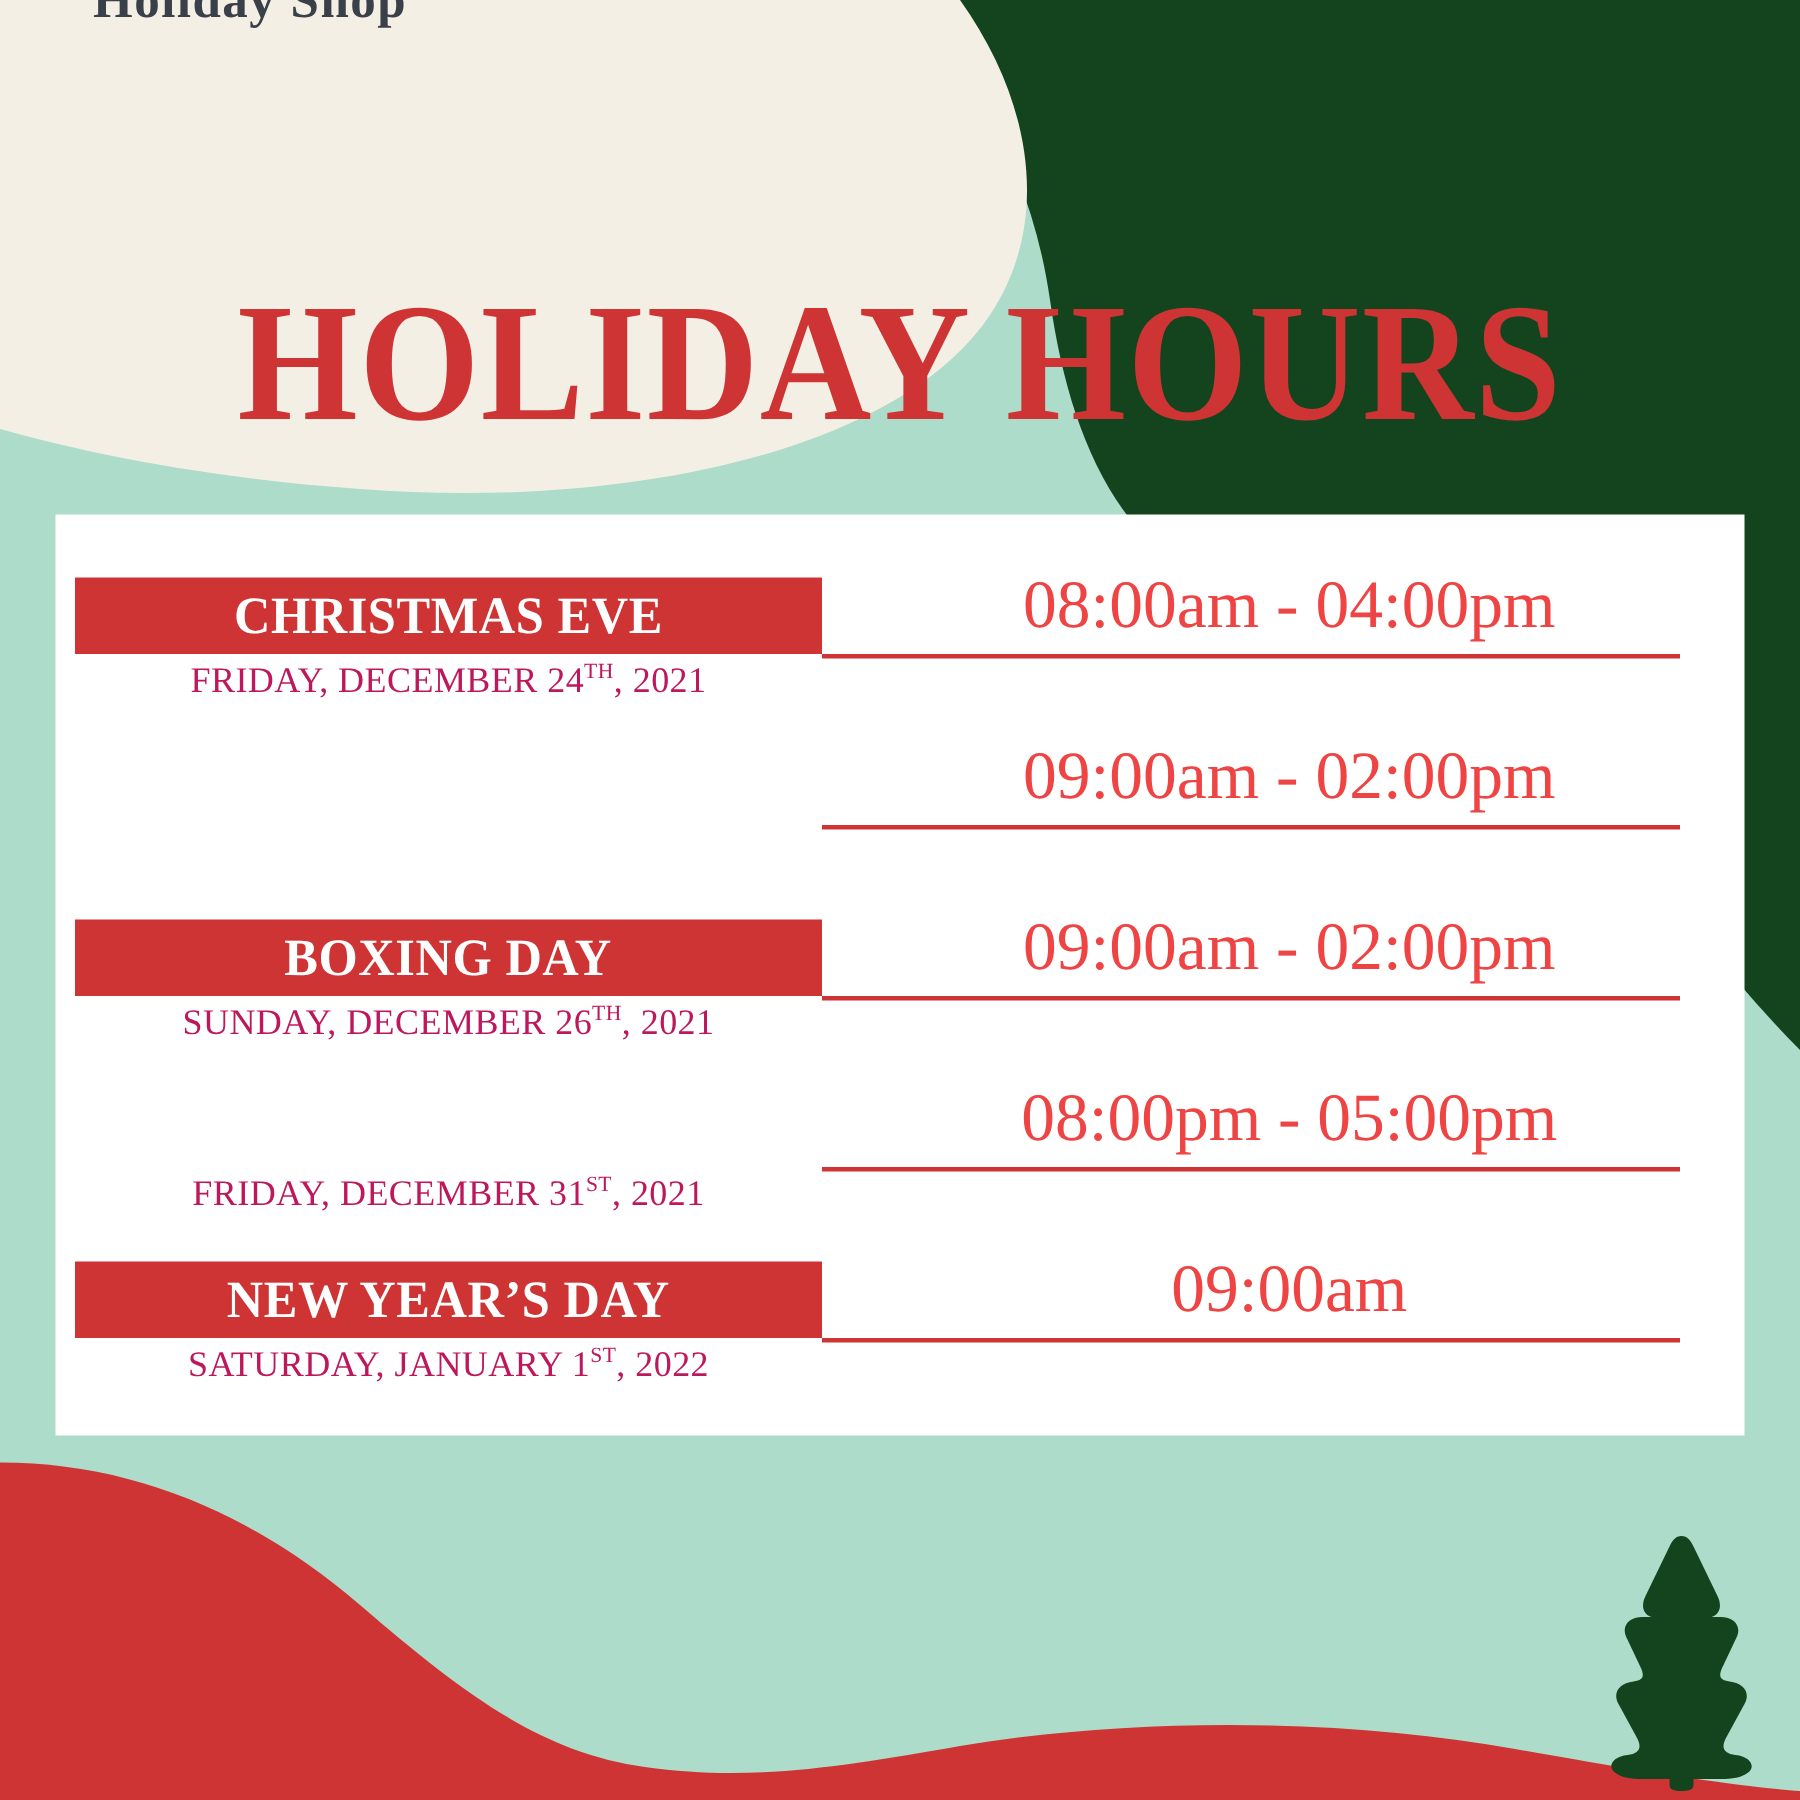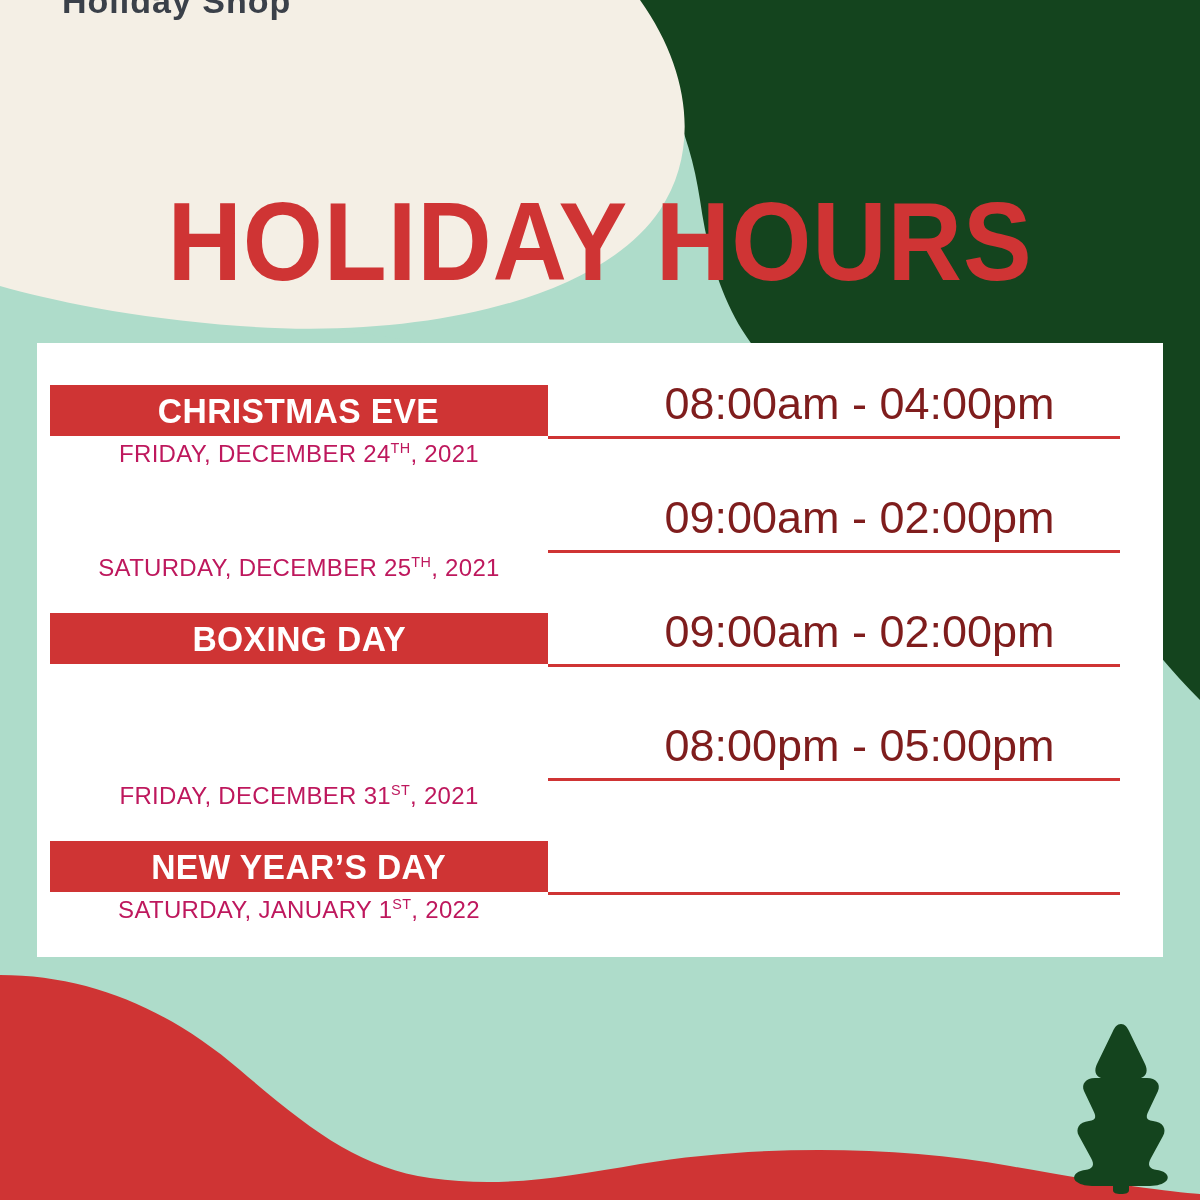--- a/index.html
+++ b/index.html
@@ -6,21 +6,21 @@
     margin: 0;
     padding: 0;
     background: #ffffff;
   }
   #poster {
     position: relative;
     width: 1200px;
     height: 1200px;
     overflow: hidden;
     background: #AEDCCA;
-    font-family: Liberation Sans, sans-serif;
+    font-family: Liberation Serif, serif;
   }
   .bg-layer {
     position: absolute;
     left: 0;
     top: 0;
     width: 1200px;
     height: 1200px;
     pointer-events: none;
   }
   
@@ -108,21 +108,21 @@
   .date sup {
     font-size: 0.6em;
     vertical-align: super;
     line-height: 0;
   }
   .time {
     position: absolute;
     left: 560px;
     top: 38px;
     width: 525px;
-    color: #7f1d1d;
+    color: #ef4444;
     font-size: 45px;
     line-height: 1;
     white-space: nowrap;
     text-align: center;
   }
   .time-rule {
     position: absolute;
     left: 511px;
     top: 93px;
     width: 572px;
@@ -167,44 +167,45 @@
       <div class="row">
         <div class="banner">
           <span class="banner-label">CHRISTMAS EVE</span>
         </div>
         <div class="date"><span>FRIDAY, DECEMBER 24</span><sup>TH</sup><span>, 2021</span></div>
         <div class="time">08:00am - 04:00pm</div>
         <div class="time-rule"></div>
       </div>
 
       <div class="row">
-        <div class="date"><span>SATURDAY, DECEMBER 25</span><sup>TH</sup><span>, 2021</span></div>
         <div class="time">09:00am - 02:00pm</div>
         <div class="time-rule"></div>
       </div>
 
       <div class="row">
         <div class="banner">
           <span class="banner-label">BOXING DAY</span>
         </div>
+        <div class="date"><span>SUNDAY, DECEMBER 26</span><sup>TH</sup><span>, 2021</span></div>
         <div class="time">09:00am - 02:00pm</div>
         <div class="time-rule"></div>
       </div>
 
       <div class="row">
         <div class="date"><span>FRIDAY, DECEMBER 31</span><sup>ST</sup><span>, 2021</span></div>
         <div class="time">08:00pm - 05:00pm</div>
         <div class="time-rule"></div>
       </div>
 
       <div class="row">
         <div class="banner">
           <span class="banner-label">NEW YEAR’S DAY</span>
         </div>
         <div class="date"><span>SATURDAY, JANUARY 1</span><sup>ST</sup><span>, 2022</span></div>
+        <div class="time">09:00am</div>
         <div class="time-rule"></div>
       </div>
 
     </div>
   </div>
 
   <svg class="tree" viewBox="0 0 120 172">
     <path fill="#14441E" d="M60 2 C64 2 66 5 68 9 L84 42 C87 48 86 54 80 56 L86 56 C95 56 100 62 97 69 L88 88 C85 94 84 98 92 99 C102 100 106 107 102 114 L90 136 C86 143 88 147 96 148 C106 149 110 156 104 160 C100 163 94 164 86 164 L68 164 L68 168 C68 171 65 172 60 172 C55 172 52 171 52 168 L52 164 L34 164 C26 164 20 163 16 160 C10 156 14 149 24 148 C32 147 34 143 30 136 L18 114 C14 107 18 100 28 99 C36 98 35 94 32 88 L23 69 C20 62 25 56 34 56 L40 56 C34 54 33 48 36 42 L52 9 C54 5 56 2 60 2 Z"></path>
   </svg>
 

